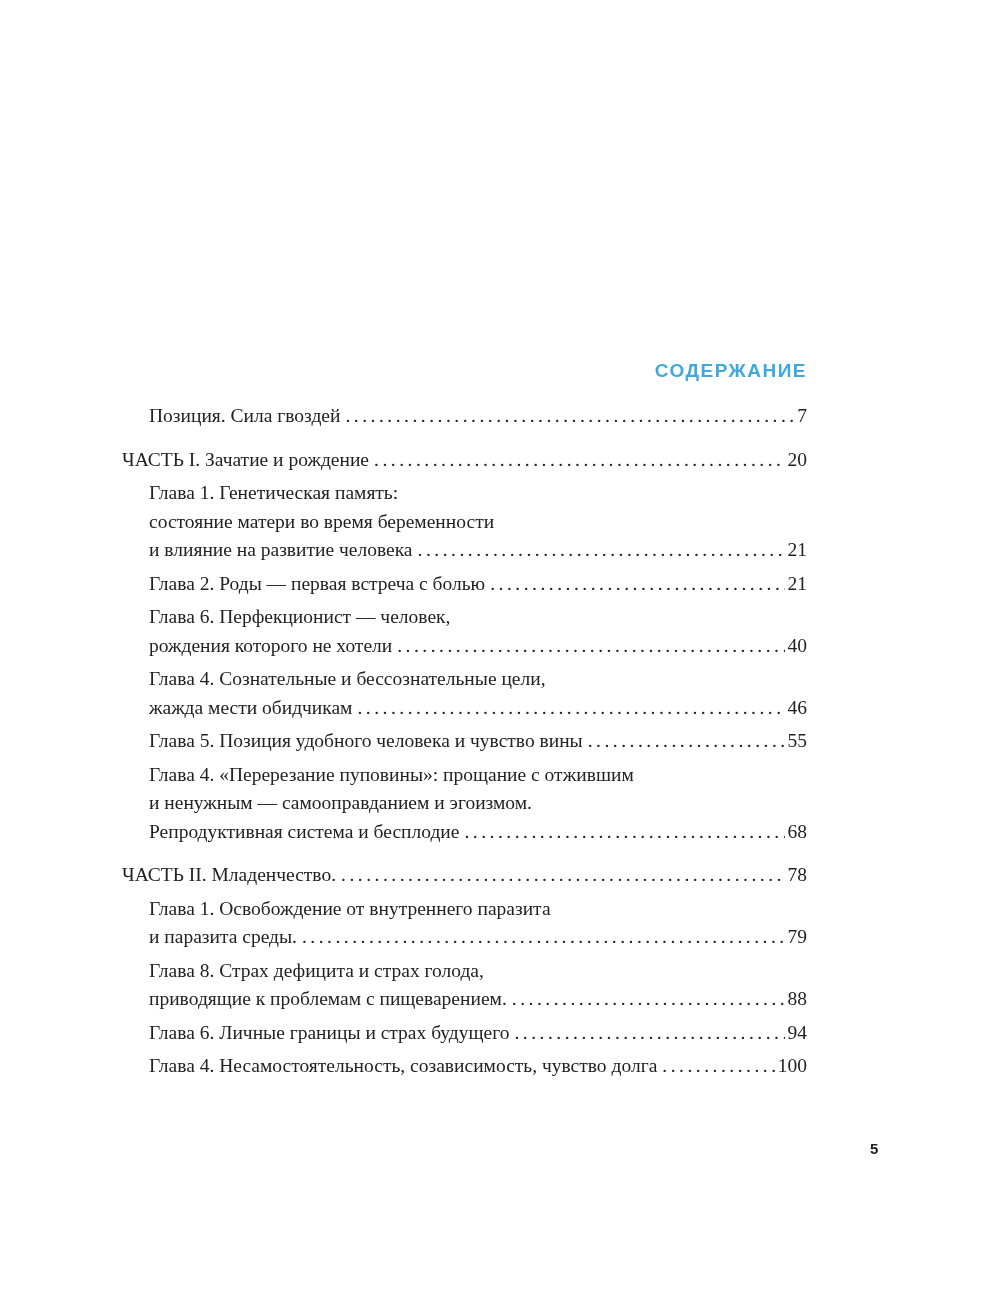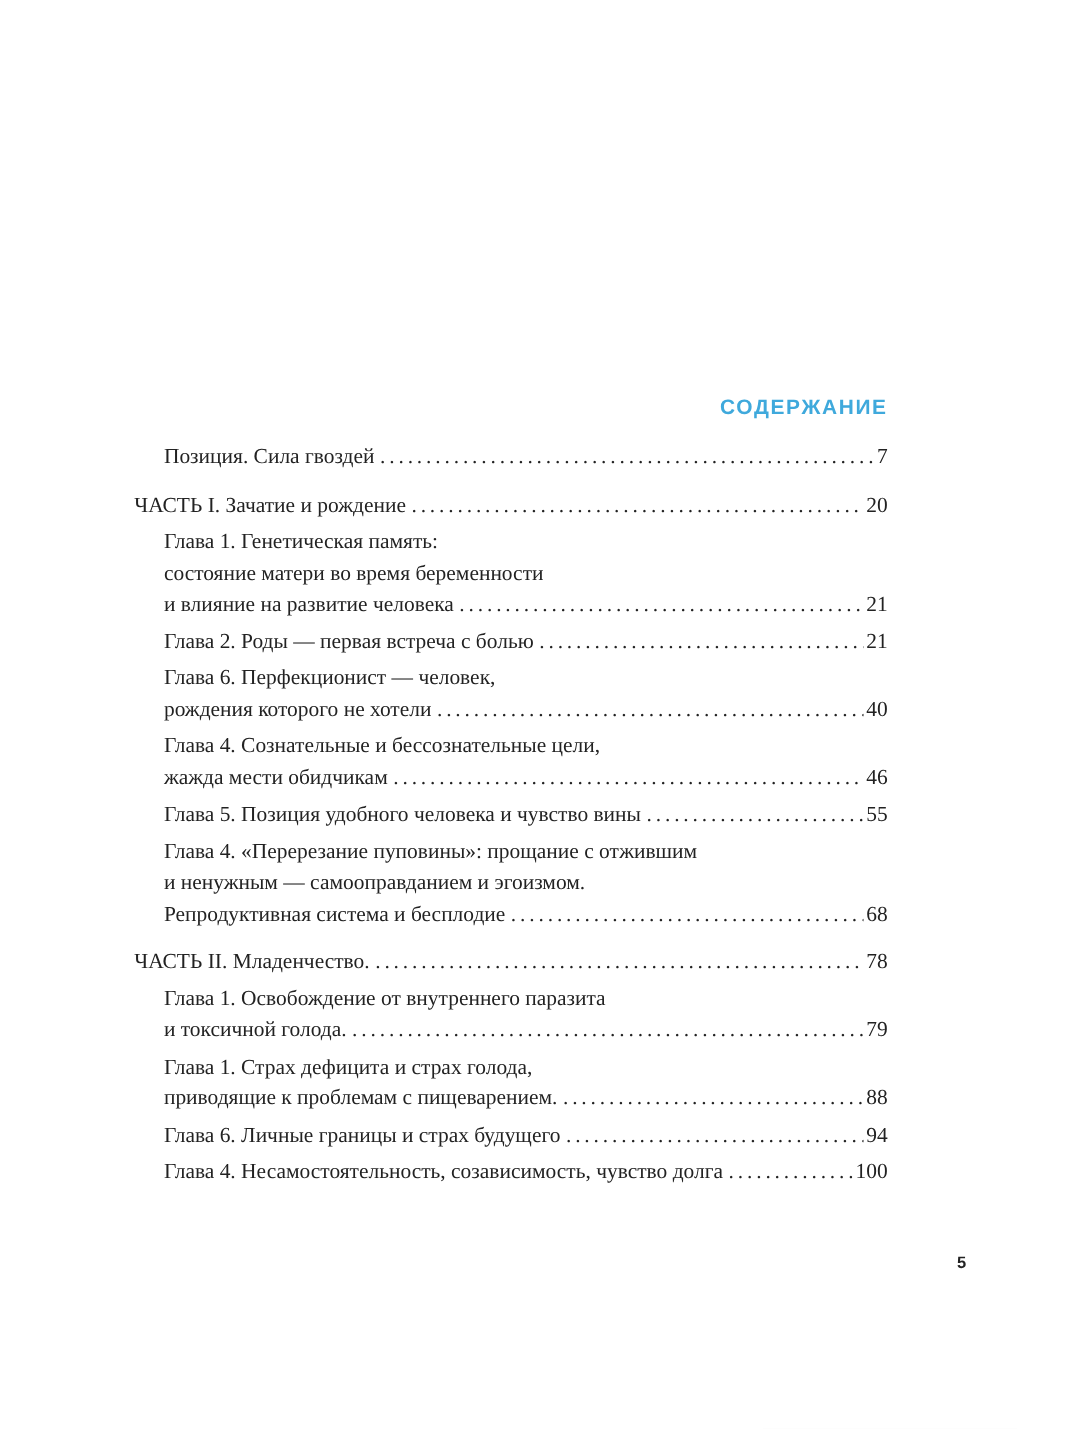--- a/index.html
+++ b/index.html
@@ -164,28 +164,28 @@
             <span class="toc-text">ЧАСТЬ II. Младенчество.</span>
             <span class="leader"></span>
             <span class="toc-page">78</span>
           </div>
         </div>
         <div class="toc-entry chapter">
           <div class="toc-line">
             <span class="toc-text">Глава 1. Освобождение от внутреннего паразита</span>
           </div>
           <div class="toc-line">
-            <span class="toc-text">и токсичной голода.</span>
+            <span class="toc-text">и паразита среды.</span>
             <span class="leader"></span>
             <span class="toc-page">79</span>
           </div>
         </div>
         <div class="toc-entry chapter">
           <div class="toc-line">
-            <span class="toc-text">Глава 1. Страх дефицита и страх голода,</span>
+            <span class="toc-text">Глава 8. Страх дефицита и страх голода,</span>
           </div>
           <div class="toc-line">
             <span class="toc-text">приводящие к проблемам с пищеварением.</span>
             <span class="leader"></span>
             <span class="toc-page">88</span>
           </div>
         </div>
         <div class="toc-entry chapter">
           <div class="toc-line">
             <span class="toc-text">Глава 6. Личные границы и страх будущего</span>

